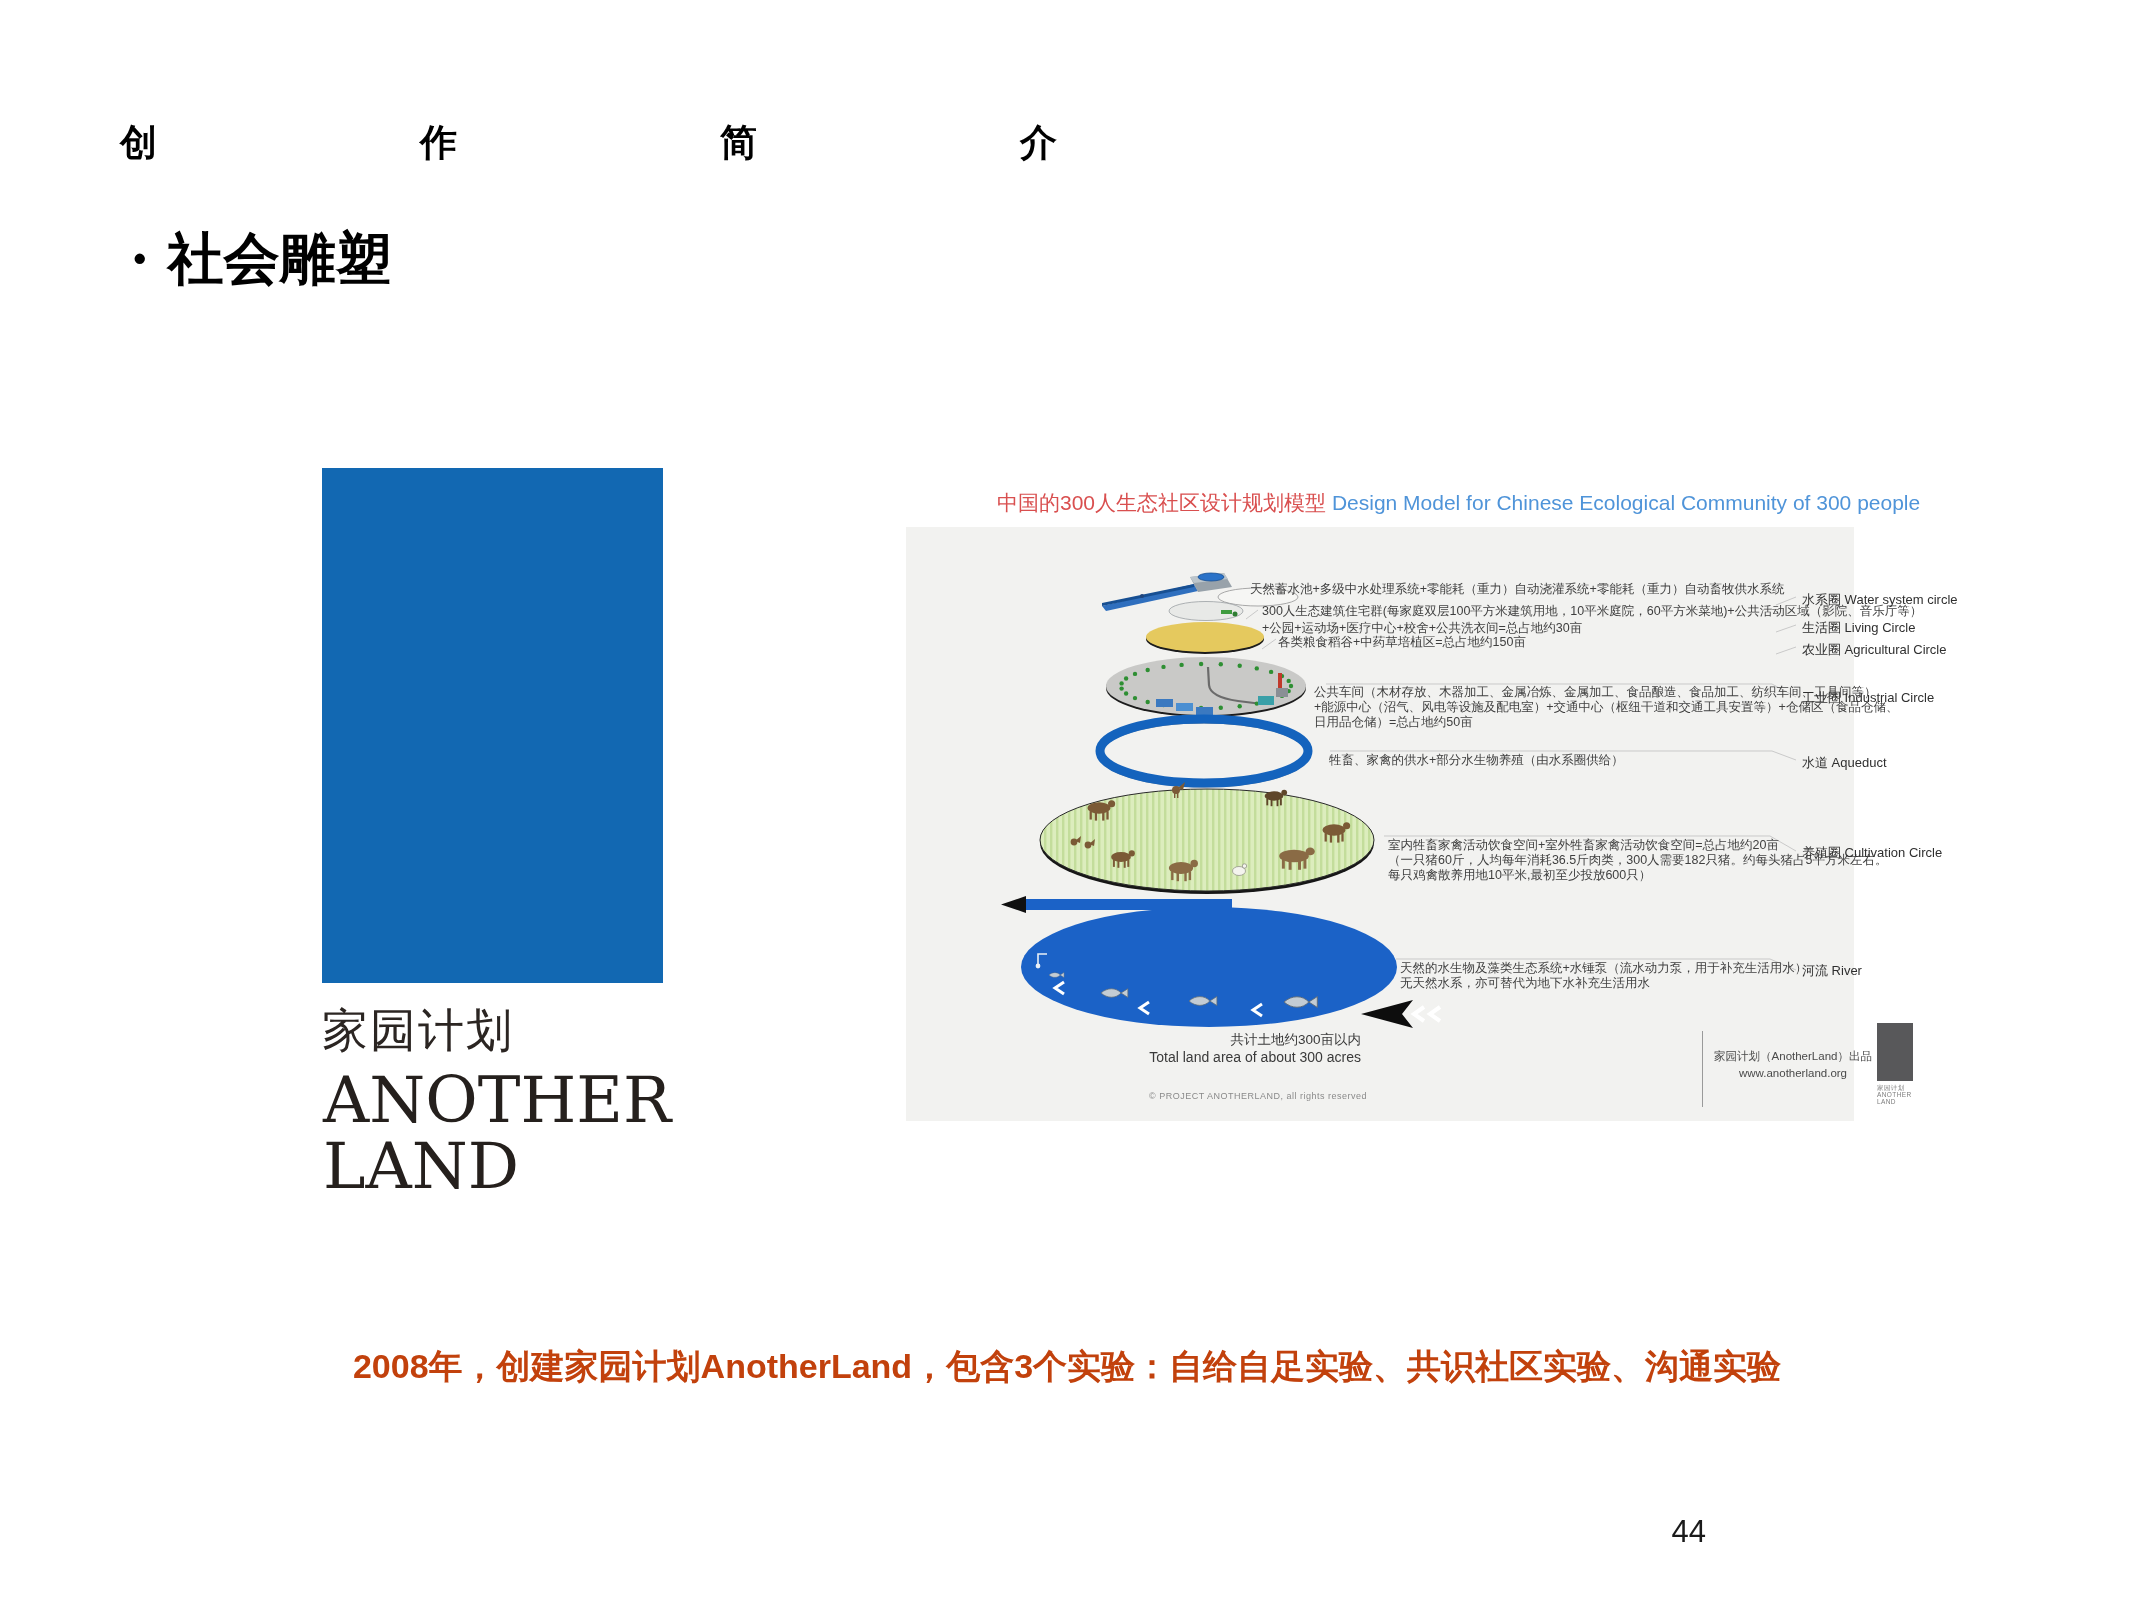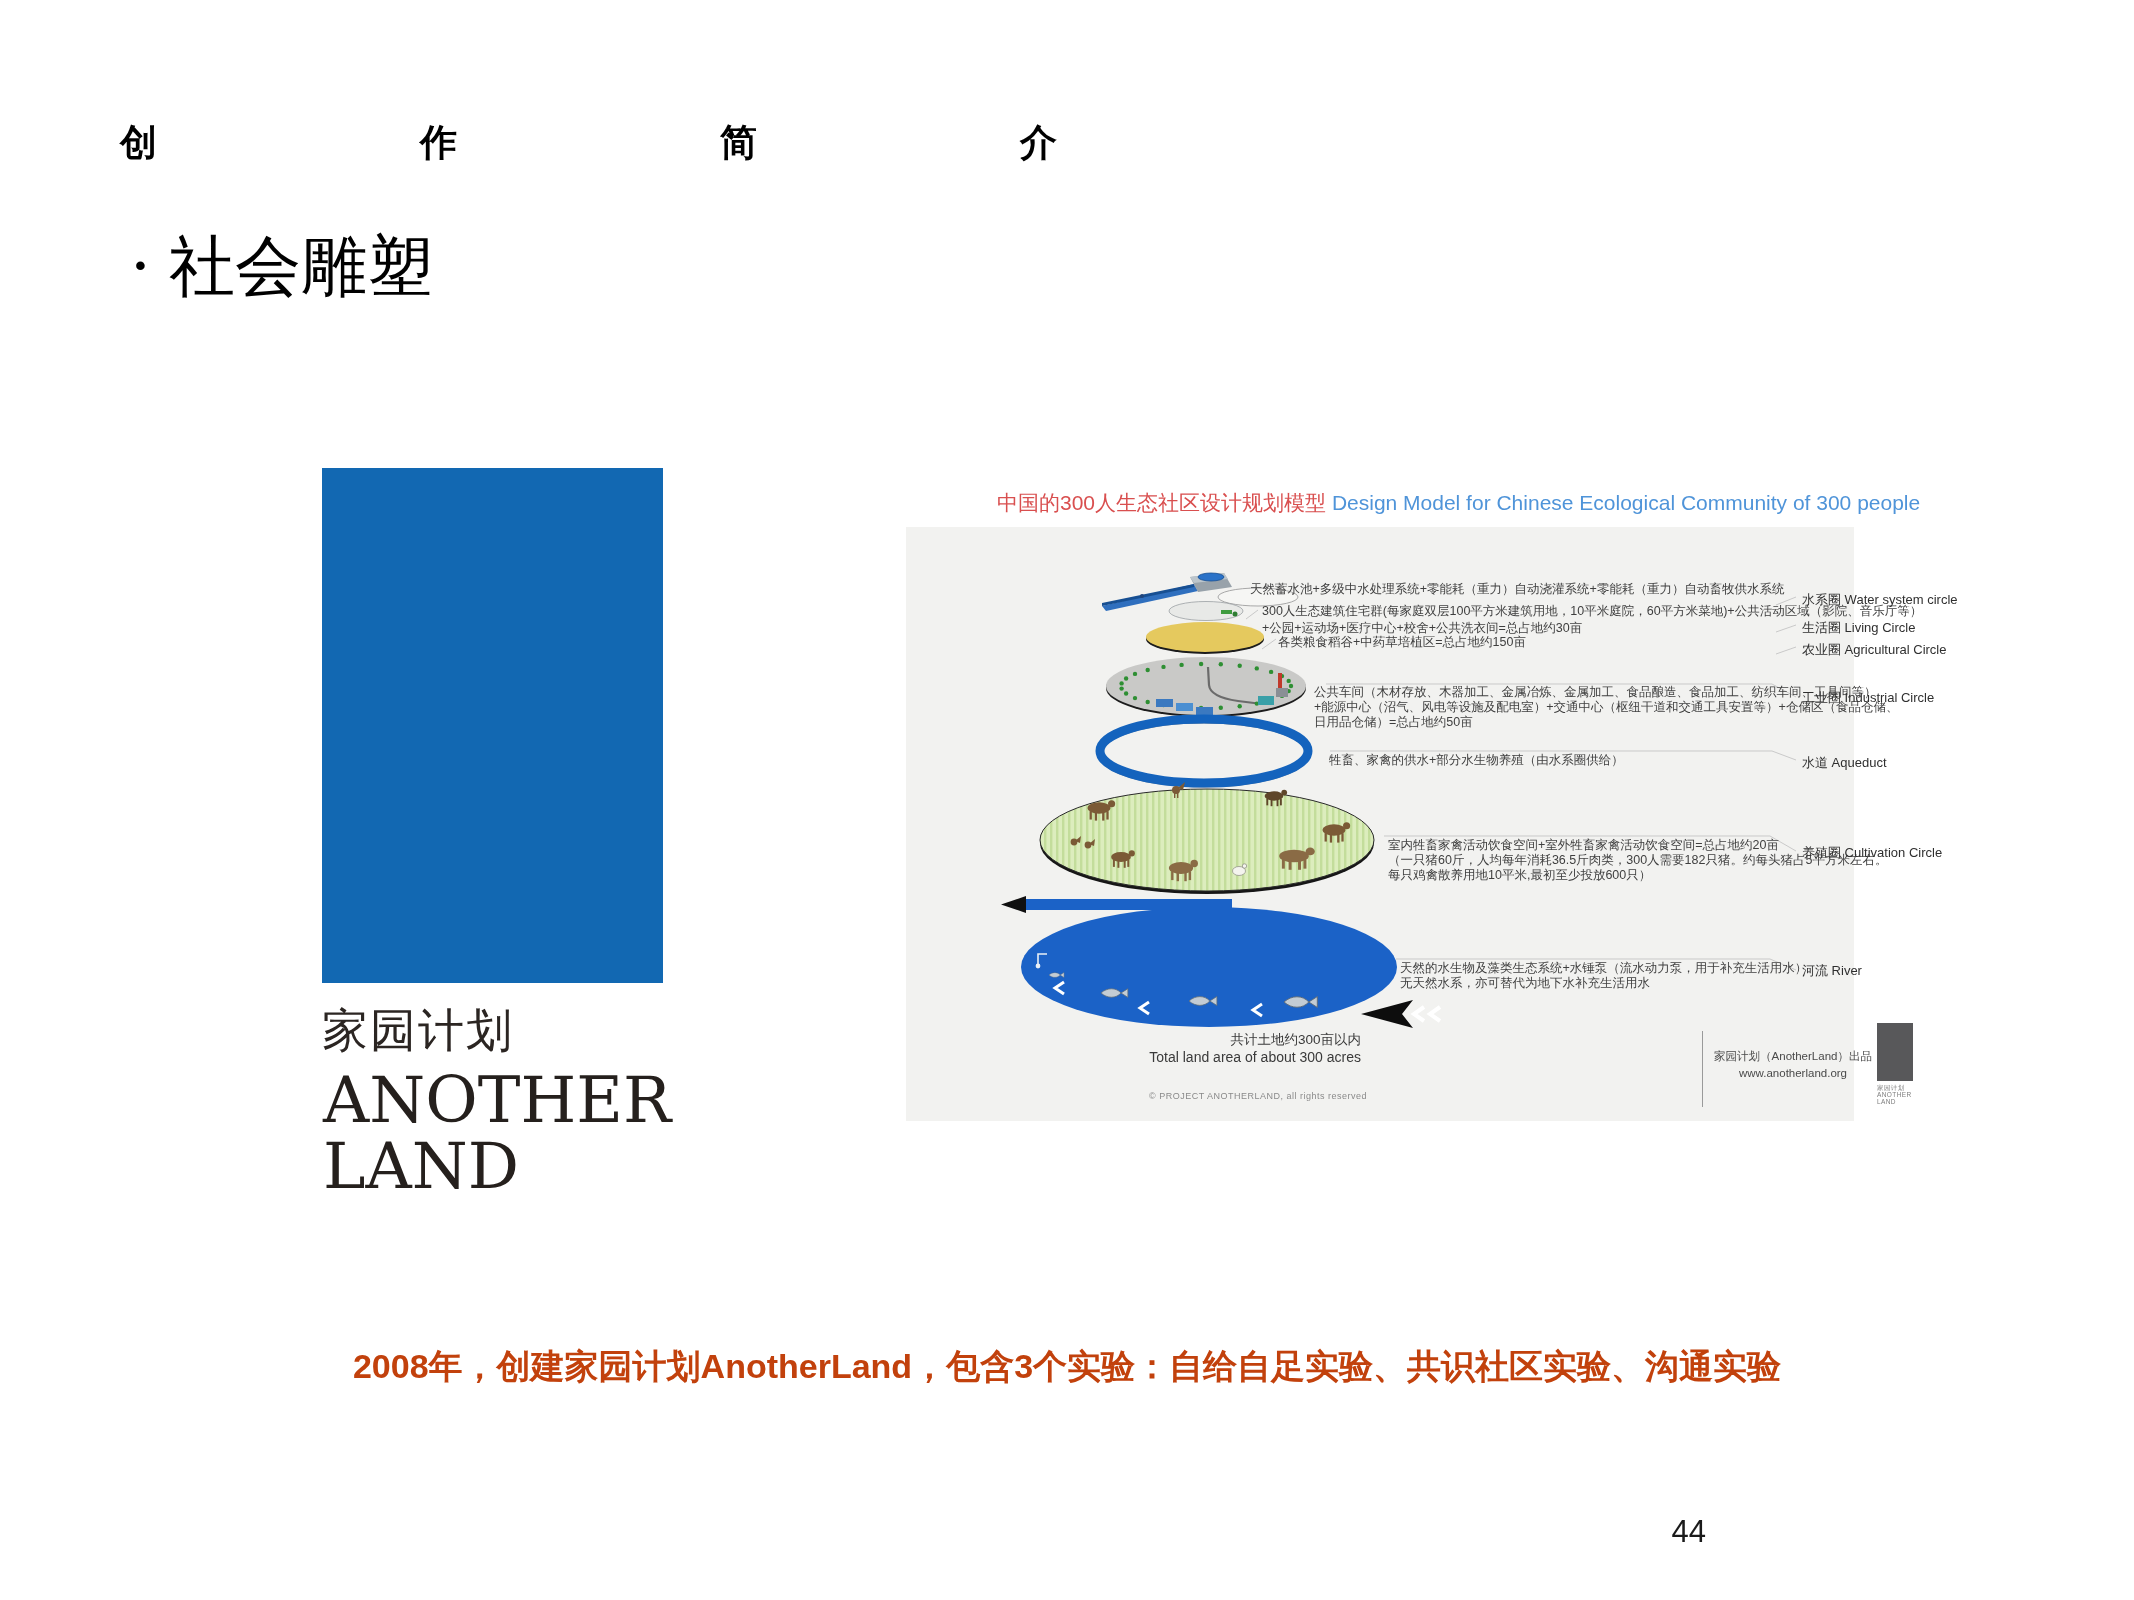--- a/index.html
+++ b/index.html
@@ -8,21 +8,21 @@
     font-family:"Liberation Sans", sans-serif;overflow:hidden;
   }
   
   .hdr{
     position:absolute;left:120px;top:118px;
     font-family:"DejaVu Serif", serif;font-weight:bold;font-size:37px;color:#000;
     letter-spacing:263px;white-space:nowrap;
   }
   .heading{
     position:absolute;left:130px;top:222px;
-    font-family:"DejaVu Serif", serif;font-weight:normal;font-size:66px;color:#000;
+    font-family:"DejaVu Serif", serif;font-weight:bold;font-size:56px;color:#000;
     white-space:nowrap;
   }
   .heading .bullet{margin-right:18px;}
   
   .blue-rect{position:absolute;left:322px;top:468px;width:341px;height:515px;background:#1268b2;}
   .logo-cn{
     position:absolute;left:322px;top:1000px;
     font-family:"DejaVu Serif", serif;font-size:46px;font-weight:500;color:#2b2522;letter-spacing:2px;
   }
   .logo-en1,.logo-en2{

